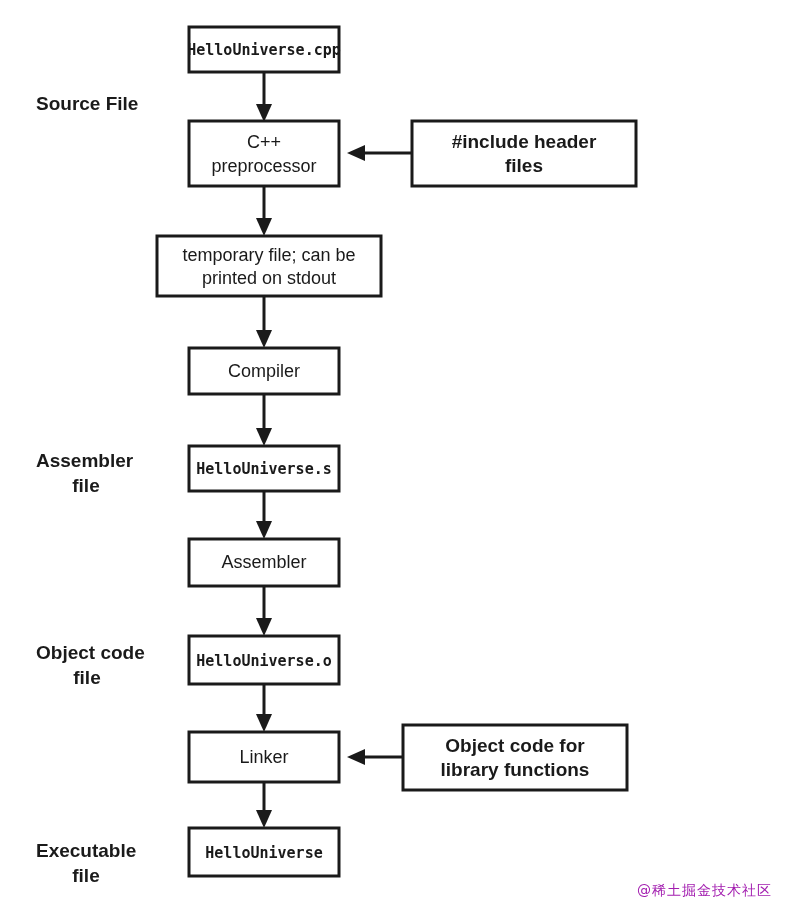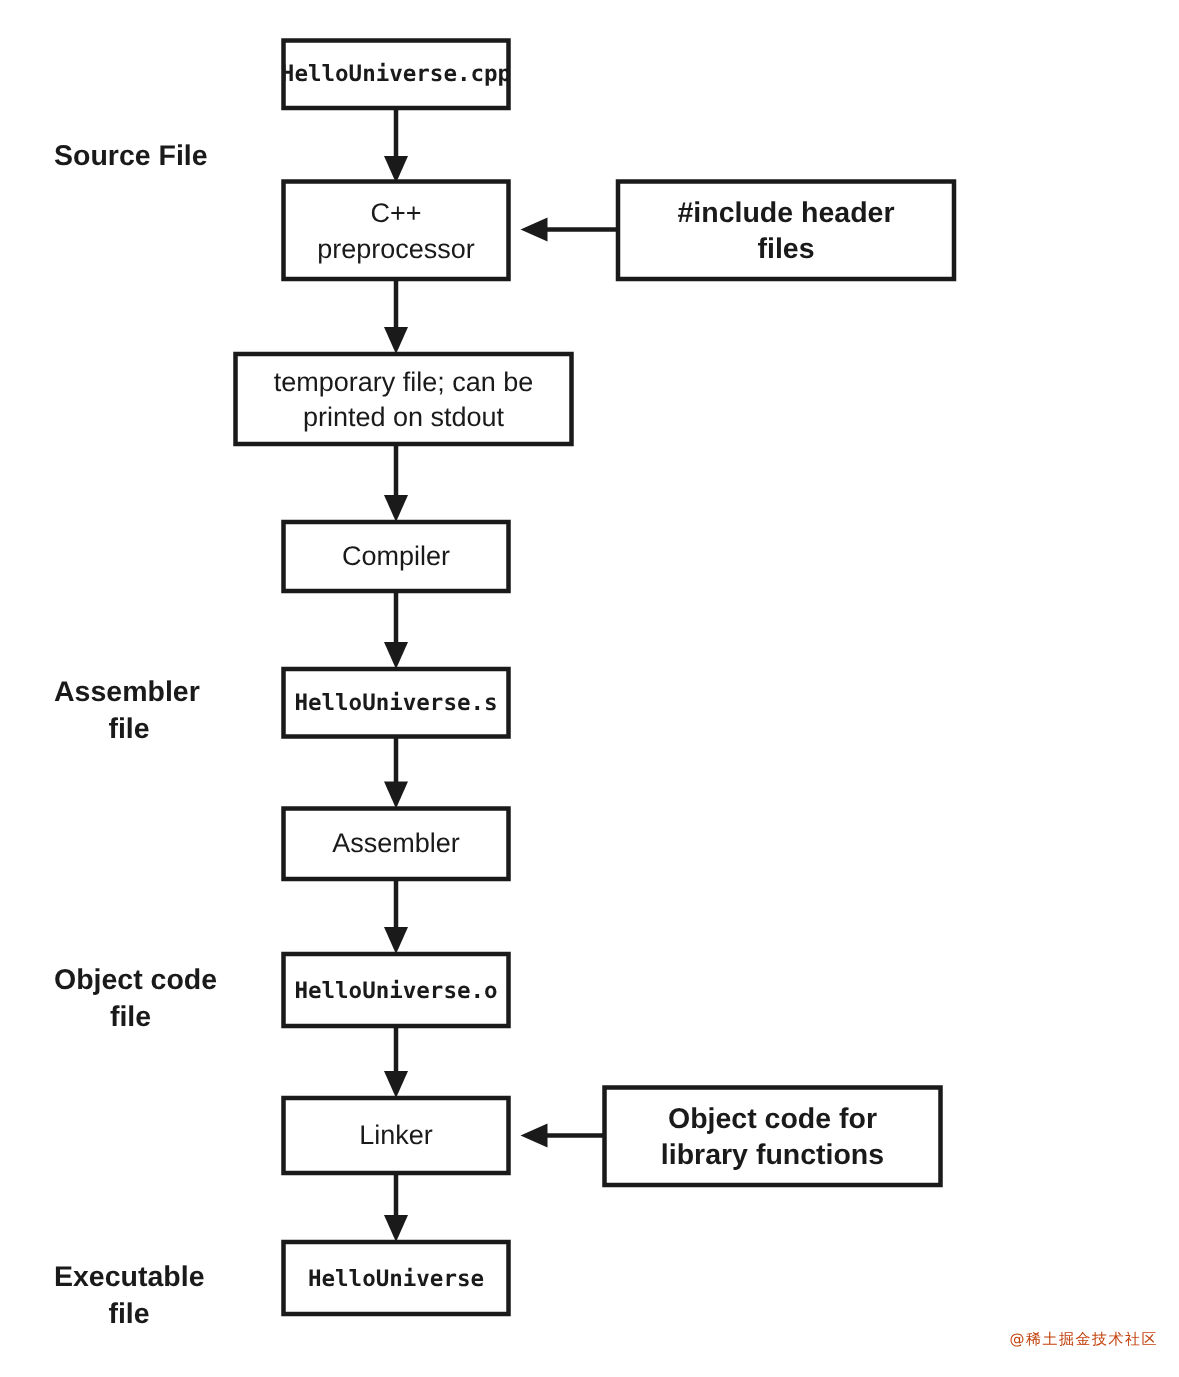--- a/index.html
+++ b/index.html
@@ -58,22 +58,22 @@
   .t-stage {
     font-family: "Liberation Sans", sans-serif;
     font-size: 19px;
     font-weight: 700;
   }
   .watermark {
     position: absolute;
     right: 14px;
     bottom: 18px;
     font-family: "DejaVu Sans", sans-serif;
-    font-size: 10px;
-    color: #c2410c;
+    font-size: 14px;
+    color: #a21caf;
     letter-spacing: 1px;
     user-select: none;
   }
 </style>
 </head>
 <body>
 
 <svg id="diagram" viewBox="0 0 786 918" xmlns="http://www.w3.org/2000/svg">
 
   <g>

